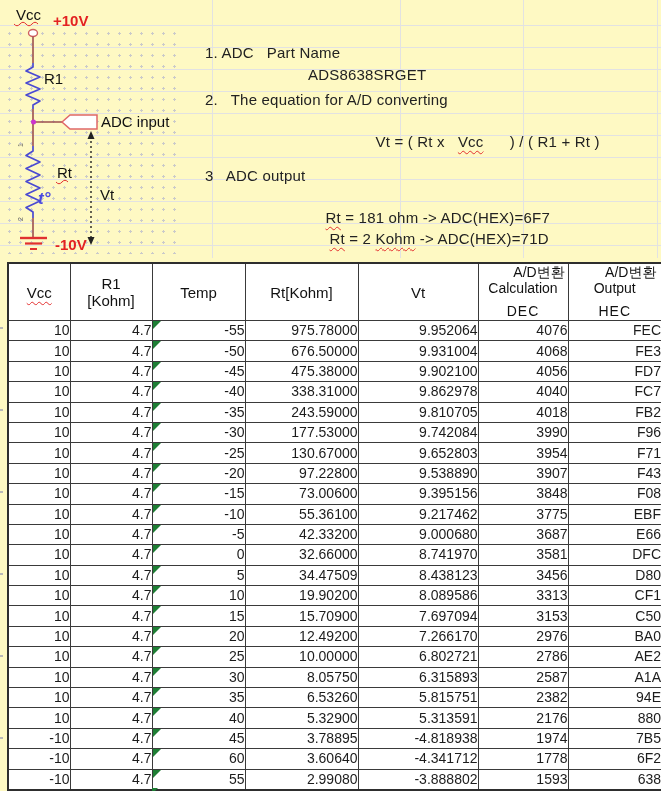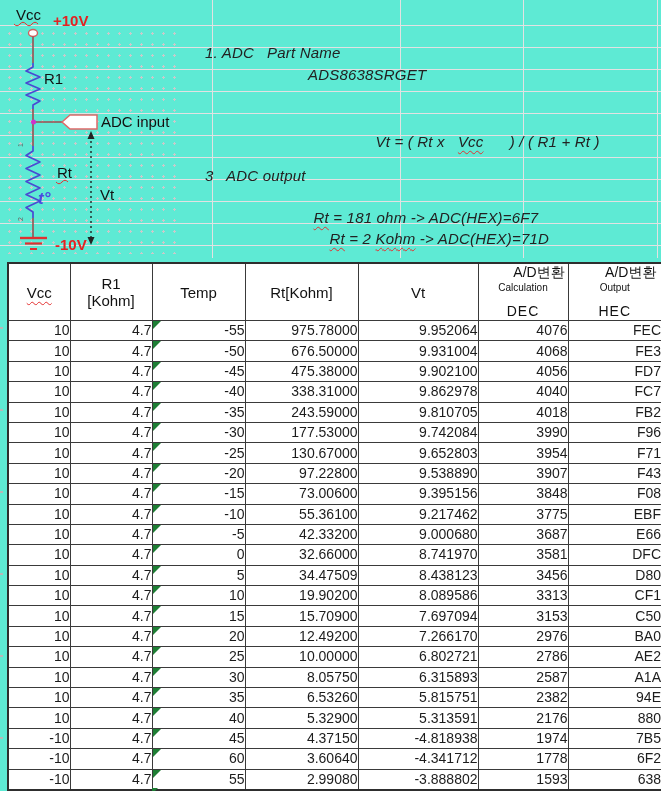--- a/index.html
+++ b/index.html
@@ -1,43 +1,43 @@
 <!DOCTYPE html>
 <html><head>
 <meta charset="utf-8">
 <style>
   html,body{margin:0;padding:0;background:#fff;}
   .screen{
-    position:relative;width:661px;height:791px;overflow:hidden;background:#5eead4;
+    position:relative;width:661px;height:791px;overflow:hidden;background:#fef9c3;
     font-family:"Liberation Sans",sans-serif;color:#1c1c1c;
   }
   
   .grid-rows{position:absolute;left:0;top:4px;width:661px;height:254px;
     background:repeating-linear-gradient(to bottom,transparent 0 21px,#e2e2e2 21px 22px);
     pointer-events:none;}
   .vline{position:absolute;top:0;width:1px;height:258px;background:#e2e2e2;pointer-events:none;}
   .dots{position:absolute;left:4px;top:28px;width:178px;height:226px;
     background-image:radial-gradient(#cacaca 1px,transparent 1.35px);
     background-size:11px 11px;pointer-events:none;}
   .gutter-marks{position:absolute;left:0;top:327px;width:3px;height:455px;
     background:repeating-linear-gradient(to bottom,#b8b8b8 0 2px,transparent 2px 82px);}
   
-  .note{position:absolute;font-size:15px;white-space:pre;letter-spacing:.2px;color:#222;font-style:italic;}
+  .note{position:absolute;font-size:15px;white-space:pre;letter-spacing:.2px;color:#222;}
   .note .red{color:#e32227;}
   .wavy{text-decoration-line:underline;text-decoration-style:wavy;
     text-decoration-color:#e33030;text-decoration-thickness:1px;text-underline-offset:3px;}
   
   table.datatable{position:absolute;left:7px;top:262px;border-collapse:collapse;
     table-layout:fixed;width:654px;background:#fff;border:2px solid #2e2e2e;}
   table.datatable th,table.datatable td{border:1px solid #3a3a3a;padding:0;overflow:hidden;}
   table.datatable thead tr{height:57px;}
   table.datatable tbody tr{height:20.4px;}
   th{font-weight:normal;text-align:center;vertical-align:middle;font-size:15px;line-height:17px;color:#111;}
   .h-kr{font-size:14px;line-height:17px;padding-left:32px;}
-  .h-sm{font-size:10px;line-height:14px;text-align:center;}
+  .h-sm{font-size:14px;line-height:14px;text-align:center;}
   .h-md{font-size:14px;line-height:17px;letter-spacing:1px;margin-top:8px;}
   td{font-size:14px;line-height:19px;text-align:right;padding-right:6px;position:relative;
      color:#1c1c1c;vertical-align:middle;}
   td .tri{position:absolute;left:0;top:0;width:0;height:0;
     border-top:8px solid #1e7e34;border-right:8px solid transparent;}
   .partial-tri{position:absolute;left:152px;top:788px;width:0;height:0;
     border-top:6px solid #1e7e34;border-right:6px solid transparent;}
 </style>
 </head>
 <body>
@@ -89,25 +89,26 @@
     <g>
       <path d="M91,136 V240" stroke="#222" stroke-width="1.4" stroke-dasharray="2,3" fill="none"></path>
       <path d="M91,131 l-3.5,8 h7 z" fill="#222"></path>
       <path d="M91,245 l-3.5,-8 h7 z" fill="#222"></path>
     </g>
     <text x="100" y="200" font-size="15" fill="#111">Vt</text>
   </svg>
 
   <div class="note" style="left:205px;top:44px"><span>1. ADC   Part Name</span></div>
   <div class="note" style="left:308px;top:66px"><span>ADS8638SRGET</span></div>
+  <div class="note" style="left:205px;top:91px"><span>2.   The equation for A/D converting</span></div>
   <div class="note" style="left:358px;top:116px">
     <span>Vt = ( Rt x   </span><span class="wavy">Vcc</span><span>      ) / ( R1 + Rt )</span>
   </div>
   <div class="note" style="left:205px;top:167px"><span>3   ADC output</span></div>
-  <div class="note" style="left:296px;top:192px">
+  <div class="note" style="left:308px;top:192px">
     <span class="wavy">Rt</span><span> = 181 ohm -&gt; ADC(HEX)=6F7</span>
   </div>
   <div class="note" style="left:312px;top:213px">
     <span class="wavy">Rt</span><span> = 2 </span><span class="wavy">Kohm</span><span> -&gt; ADC(HEX)=71D</span>
   </div>
 
   <table class="datatable">
     <colgroup>
       <col style="width:62px">
         <col style="width:82px">
@@ -317,21 +318,21 @@
           <td><span class="tri"></span><span>40</span></td>
           <td><span>5.32900</span></td>
           <td><span>5.313591</span></td>
           <td><span>2176</span></td>
           <td><span>880</span></td>
         </tr>
         <tr>
           <td><span>-10</span></td>
           <td><span>4.7</span></td>
           <td><span class="tri"></span><span>45</span></td>
-          <td><span>4.37150</span></td>
+          <td><span>3.78895</span></td>
           <td><span>-4.818938</span></td>
           <td><span>1974</span></td>
           <td><span>7B5</span></td>
         </tr>
         <tr>
           <td><span>-10</span></td>
           <td><span>4.7</span></td>
           <td><span class="tri"></span><span>60</span></td>
           <td><span>3.60640</span></td>
           <td><span>-4.341712</span></td>

